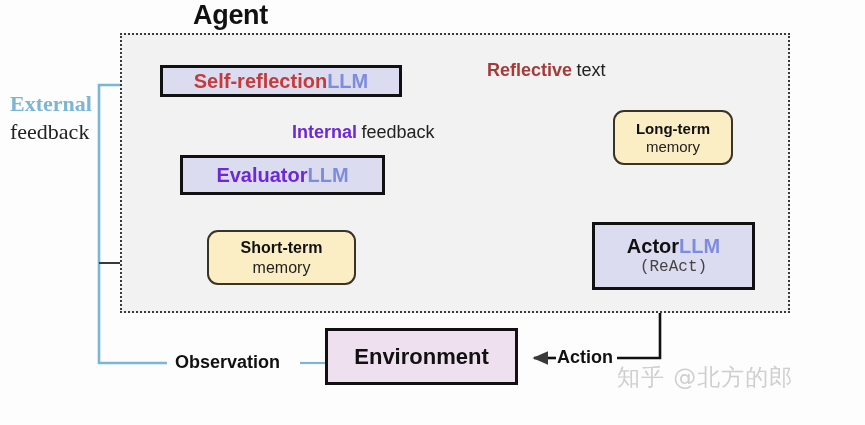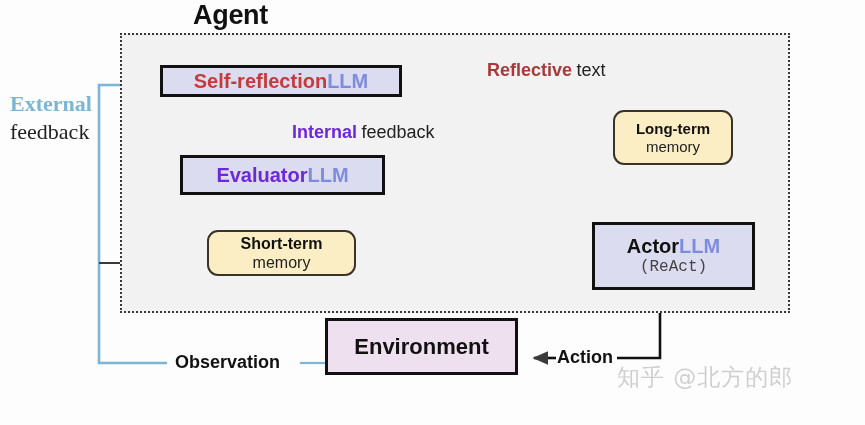--- a/index.html
+++ b/index.html
@@ -66,24 +66,24 @@
     display: flex;
     flex-direction: column;
     align-items: center;
     justify-content: center;
     line-height: 1.2;
   }
 
   #self-reflection { left: 160px; top: 65px; width: 242px; height: 32px; }
   #evaluator       { left: 180px; top: 155px; width: 205px; height: 40px; }
   #actor           { left: 592px; top: 222px; width: 163px; height: 68px; }
-  #environment     { left: 325px; top: 318px; width: 193px; height: 57px;
+  #environment     { left: 325px; top: 328px; width: 193px; height: 57px;
                      background: #eee0ee; border-width: 3px; }
   #long-term       { left: 613px; top: 110px; width: 120px; height: 55px; }
-  #short-term      { left: 207px; top: 230px; width: 149px; height: 46px; }
+  #short-term      { left: 207px; top: 230px; width: 149px; height: 55px; }
 
   .t-red    { color: #c43b3b; font-weight: bold; }
   .t-darkred{ color: #a63a3a; font-weight: bold; }
   .t-blue   { color: #7e8ce0; font-weight: bold; }
   .t-green  { color: #6d28d9; font-weight: bold; }
   .t-black  { color: #111111; font-weight: bold; }
   .t-plain  { color: #222222; font-weight: normal; }
   .t-gray   { color: #444444; font-weight: normal; font-family: Liberation Mono, monospace; }
 
   .sz-20 { font-size: 20px; }

